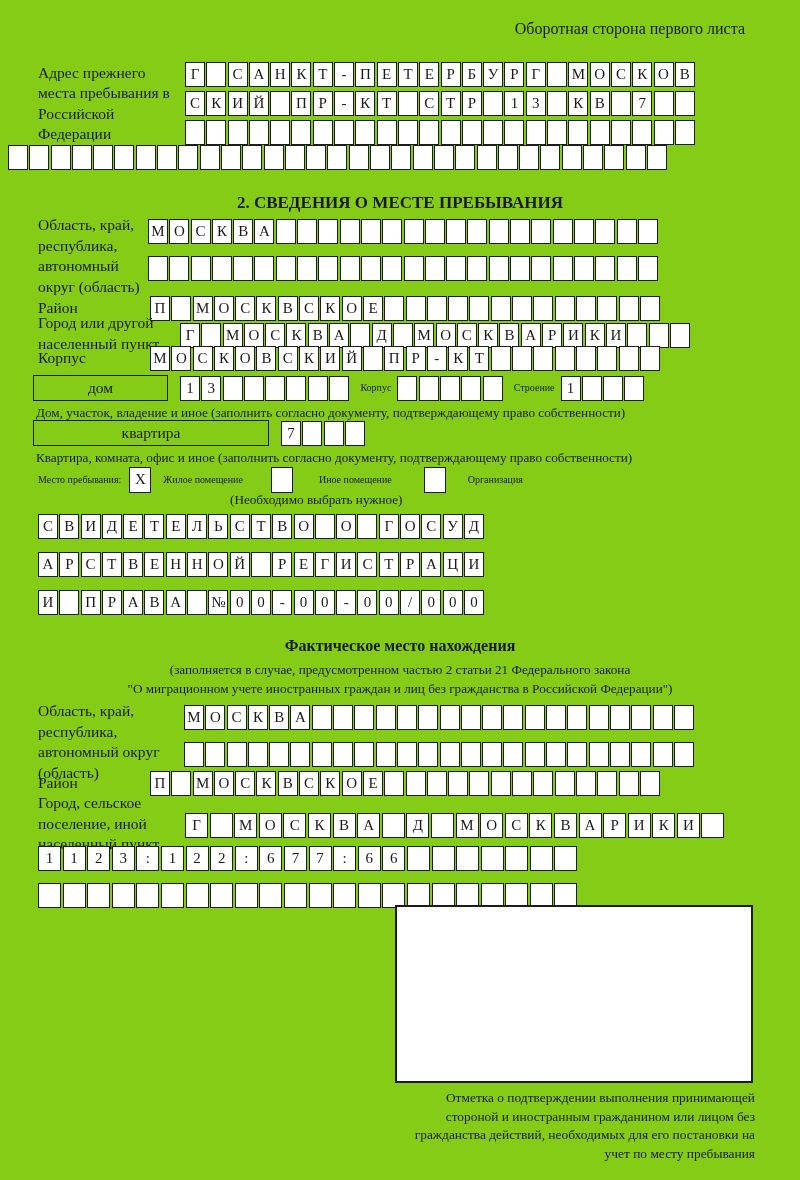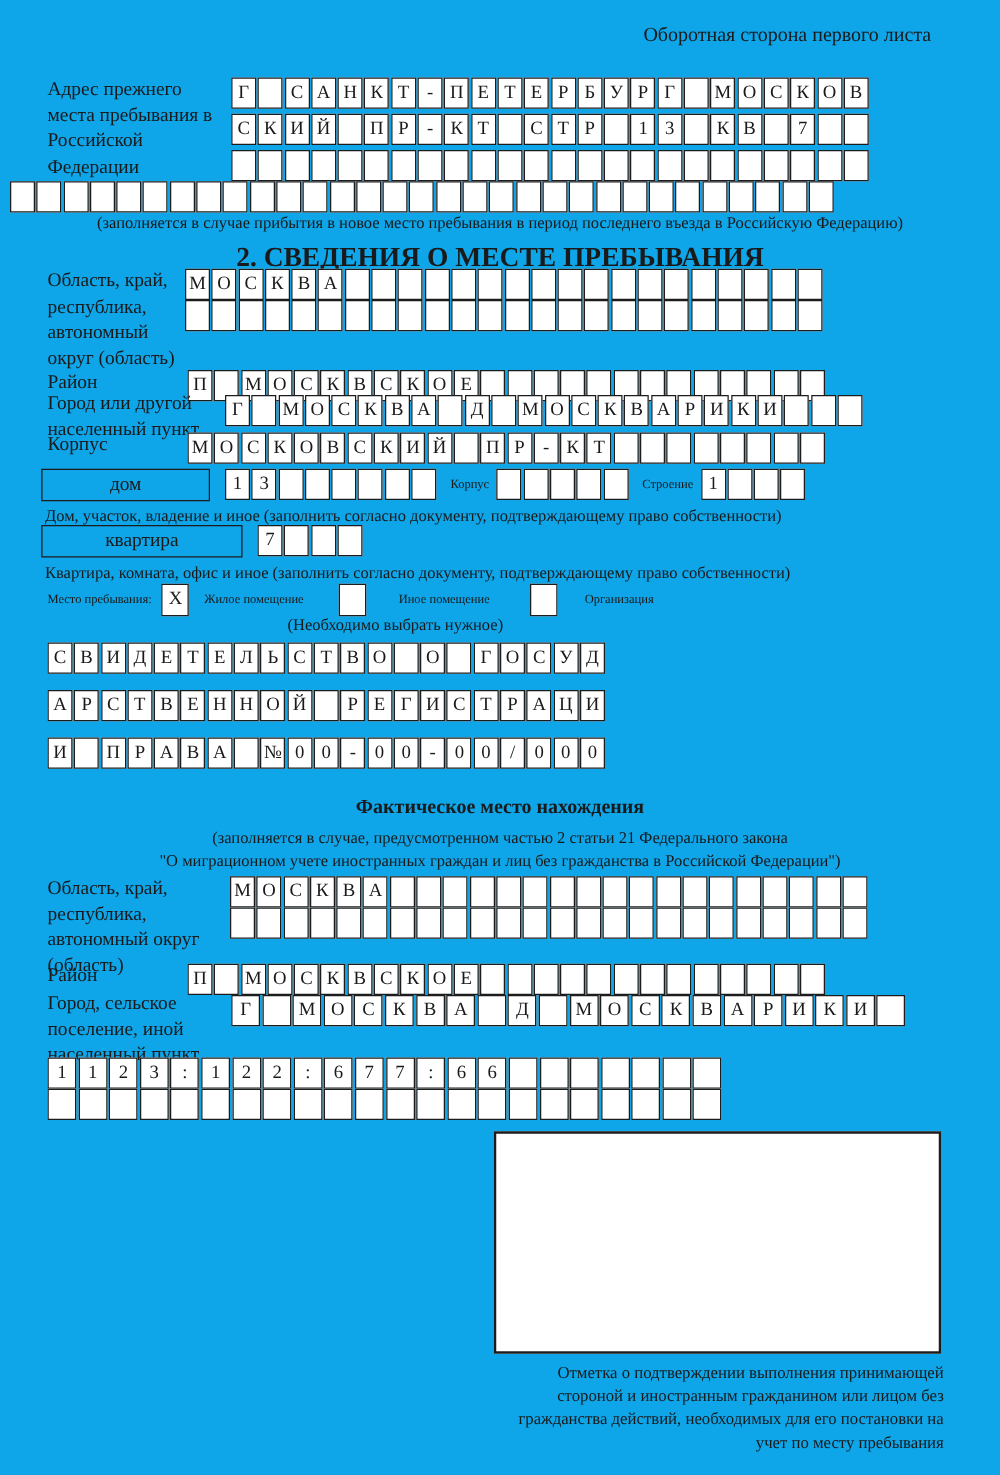--- a/index.html
+++ b/index.html
@@ -1,41 +1,41 @@
 <!DOCTYPE html>
 <html><head>
 <meta charset="utf-8">
 <style>
   *{box-sizing:border-box;margin:0;padding:0}
   html,body{background:#fff}
   body{width:800px;height:1180px;overflow:hidden;color:#1a1a1a;
        font-family:"Liberation Serif","DejaVu Serif",serif;}
-  .page{position:relative;width:800px;height:1180px;background:#0ea5e9}
+  .page{position:relative;width:800px;height:1180px;background:#84cc16}
   .abs{position:absolute}
   .hdr-note{top:20px;right:55px;font-size:16px}
-  .frow{display:flex;align-items:flex-start}
+  .frow{display:flex;align-items:center}
   .flabel{font-size:15.5px;line-height:20.5px;flex:0 0 auto;padding-right:6px}
   .w147{width:147px}.w110{width:110px}.w112{width:112px}.w142{width:142px}
   .w146{width:146px}.w155{width:155px}.w210{width:210px}
   .boxcol{flex:0 0 auto}
   .boxrow{white-space:nowrap;line-height:0}
   .boxrow.mb{margin-bottom:4px}
-  .gap8 .boxrow{margin-bottom:0}
+  .gap8 .boxrow{margin-bottom:12px}
   .mb3 .boxrow{margin-bottom:13px}
   .cell{display:inline-block;width:20px;height:25px;border:1.5px solid #1c1c1c;
         margin-right:1.3px;text-align:center;font-size:15px;line-height:22px;
         vertical-align:top;background:#fff}
   .wide .cell{width:23px;margin-right:1.6px}
   .caption{font-size:13.2px;line-height:18px}
   .center{left:0;width:800px;text-align:center}
-  .h2t{font-size:22px;font-weight:bold}
+  .h2t{font-size:17px;font-weight:bold}
   .typebox{border:1.6px solid #1c1c1c;height:26px;text-align:center;
            font-size:15.5px;line-height:23px}
   .tb-house{width:135px}
-  .tb-apt{width:161px}
+  .tb-apt{width:236px}
   .inl-label{font-size:10px;line-height:26px;white-space:nowrap}
   .chk{display:inline-block;width:22px;height:26px;border:1.6px solid #1c1c1c;
        text-align:center;font-size:15px;line-height:23px;background:#fff}
   .ml6{margin-left:6px}.ml8{margin-left:8px}.ml10{margin-left:10px}
   .ml12{margin-left:12px}.ml14{margin-left:26px}.ml22{margin-left:22px}
   .ml28{margin-left:28px}.ml32{margin-left:32px}
   .mt16{margin-top:16px}
   .stamp-wrap{top:905px;left:395px;width:360px}
   .stamp-box{width:358px;height:178px;border:2px solid #1c1c1c;background:#fff}
   .stamp-cap{margin-top:6px;text-align:right;font-size:13.4px;line-height:18.5px}
@@ -49,21 +49,20 @@
 
   <div class="abs frow" style="top:62px;left:38px">
     <div class="flabel w147">Адрес прежнего места пребывания в Российской Федерации</div>
     <div class="boxcol">
       <div class="boxrow mb"><span class="cell">Г</span><span class="cell"></span><span class="cell">С</span><span class="cell">А</span><span class="cell">Н</span><span class="cell">К</span><span class="cell">Т</span><span class="cell">-</span><span class="cell">П</span><span class="cell">Е</span><span class="cell">Т</span><span class="cell">Е</span><span class="cell">Р</span><span class="cell">Б</span><span class="cell">У</span><span class="cell">Р</span><span class="cell">Г</span><span class="cell"></span><span class="cell">М</span><span class="cell">О</span><span class="cell">С</span><span class="cell">К</span><span class="cell">О</span><span class="cell">В</span></div>
       <div class="boxrow mb"><span class="cell">С</span><span class="cell">К</span><span class="cell">И</span><span class="cell">Й</span><span class="cell"></span><span class="cell">П</span><span class="cell">Р</span><span class="cell">-</span><span class="cell">К</span><span class="cell">Т</span><span class="cell"></span><span class="cell">С</span><span class="cell">Т</span><span class="cell">Р</span><span class="cell"></span><span class="cell">1</span><span class="cell">3</span><span class="cell"></span><span class="cell">К</span><span class="cell">В</span><span class="cell"></span><span class="cell">7</span><span class="cell"></span><span class="cell"></span></div>
       <div class="boxrow"><span class="cell"></span><span class="cell"></span><span class="cell"></span><span class="cell"></span><span class="cell"></span><span class="cell"></span><span class="cell"></span><span class="cell"></span><span class="cell"></span><span class="cell"></span><span class="cell"></span><span class="cell"></span><span class="cell"></span><span class="cell"></span><span class="cell"></span><span class="cell"></span><span class="cell"></span><span class="cell"></span><span class="cell"></span><span class="cell"></span><span class="cell"></span><span class="cell"></span><span class="cell"></span><span class="cell"></span></div>
     </div>
   </div>
   <div class="abs boxrow" style="top:145px;left:8px"><span class="cell"></span><span class="cell"></span><span class="cell"></span><span class="cell"></span><span class="cell"></span><span class="cell"></span><span class="cell"></span><span class="cell"></span><span class="cell"></span><span class="cell"></span><span class="cell"></span><span class="cell"></span><span class="cell"></span><span class="cell"></span><span class="cell"></span><span class="cell"></span><span class="cell"></span><span class="cell"></span><span class="cell"></span><span class="cell"></span><span class="cell"></span><span class="cell"></span><span class="cell"></span><span class="cell"></span><span class="cell"></span><span class="cell"></span><span class="cell"></span><span class="cell"></span><span class="cell"></span><span class="cell"></span><span class="cell"></span></div>
-  <div class="abs caption center" style="top:169px">(заполняется в случае прибытия в новое место пребывания в период последнего въезда в Российскую Федерацию)</div>
 
   <div class="abs h2t center" style="top:193px">2. СВЕДЕНИЯ О МЕСТЕ ПРЕБЫВАНИЯ</div>
 
   <div class="abs frow" style="top:215px;left:38px">
     <div class="flabel w110">Область, край, республика, автономный округ (область)</div>
     <div class="boxcol gap8">
       <div class="boxrow"><span class="cell">М</span><span class="cell">О</span><span class="cell">С</span><span class="cell">К</span><span class="cell">В</span><span class="cell">А</span><span class="cell"></span><span class="cell"></span><span class="cell"></span><span class="cell"></span><span class="cell"></span><span class="cell"></span><span class="cell"></span><span class="cell"></span><span class="cell"></span><span class="cell"></span><span class="cell"></span><span class="cell"></span><span class="cell"></span><span class="cell"></span><span class="cell"></span><span class="cell"></span><span class="cell"></span><span class="cell"></span></div>
       <div class="boxrow"><span class="cell"></span><span class="cell"></span><span class="cell"></span><span class="cell"></span><span class="cell"></span><span class="cell"></span><span class="cell"></span><span class="cell"></span><span class="cell"></span><span class="cell"></span><span class="cell"></span><span class="cell"></span><span class="cell"></span><span class="cell"></span><span class="cell"></span><span class="cell"></span><span class="cell"></span><span class="cell"></span><span class="cell"></span><span class="cell"></span><span class="cell"></span><span class="cell"></span><span class="cell"></span><span class="cell"></span></div>
     </div>
   </div>

